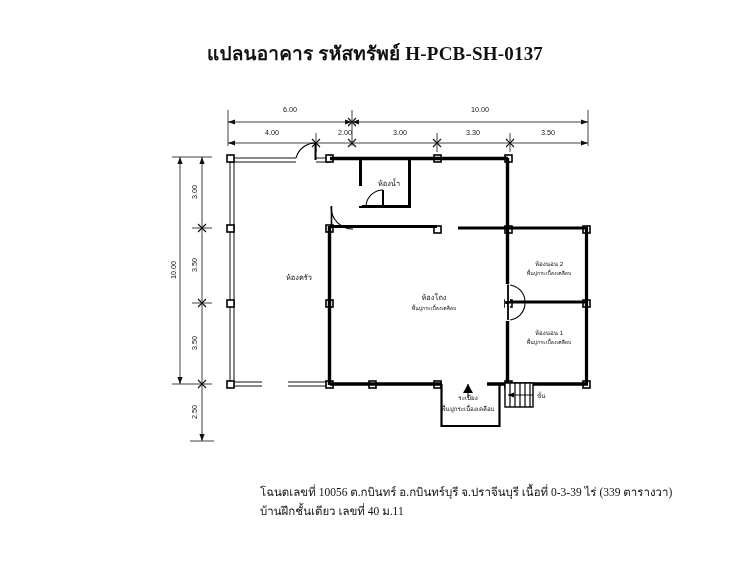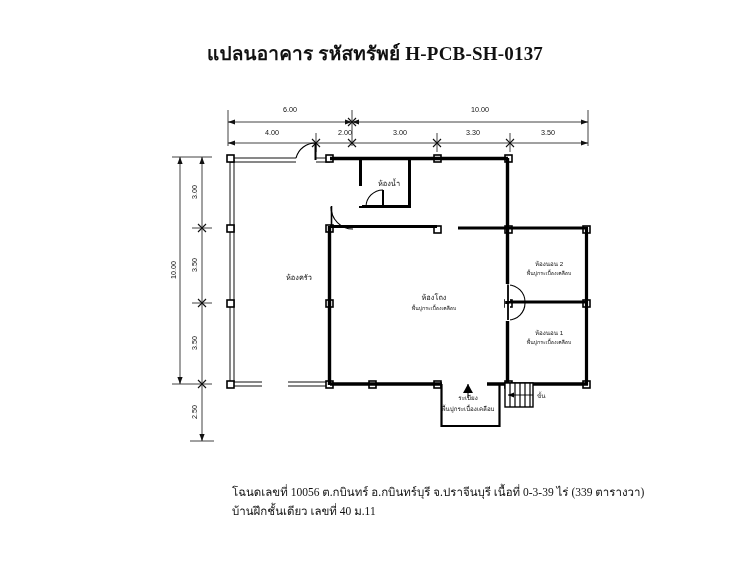--- a/index.html
+++ b/index.html
@@ -36,21 +36,21 @@
   }
   #caption {
     position: absolute;
     left: 232px;
     top: 483px;
     width: 500px;
     font-size: 11.5px;
     line-height: 19px;
     font-family: "Liberation Serif", "DejaVu Serif", serif;
   }
-  #caption div { white-space: nowrap; }
+  #caption div { white-space: nowrap; margin-left: 28px; }
   svg#plan {
     position: absolute;
     left: 0;
     top: 0;
   }
   .dimtext {
     font-family: "Liberation Sans", "DejaVu Sans", sans-serif;
     font-size: 7.2px;
     fill: #111111;
   }

